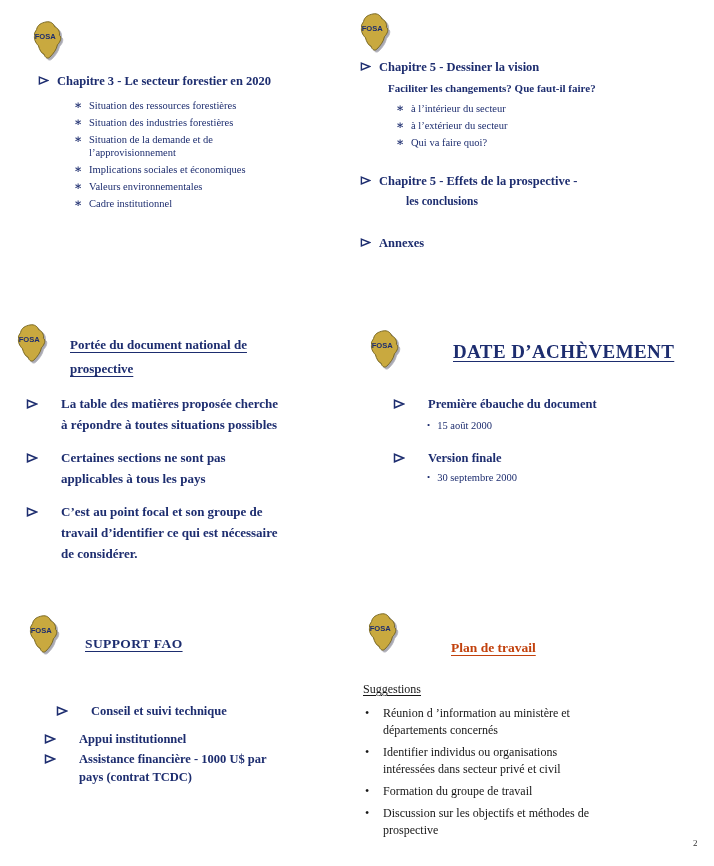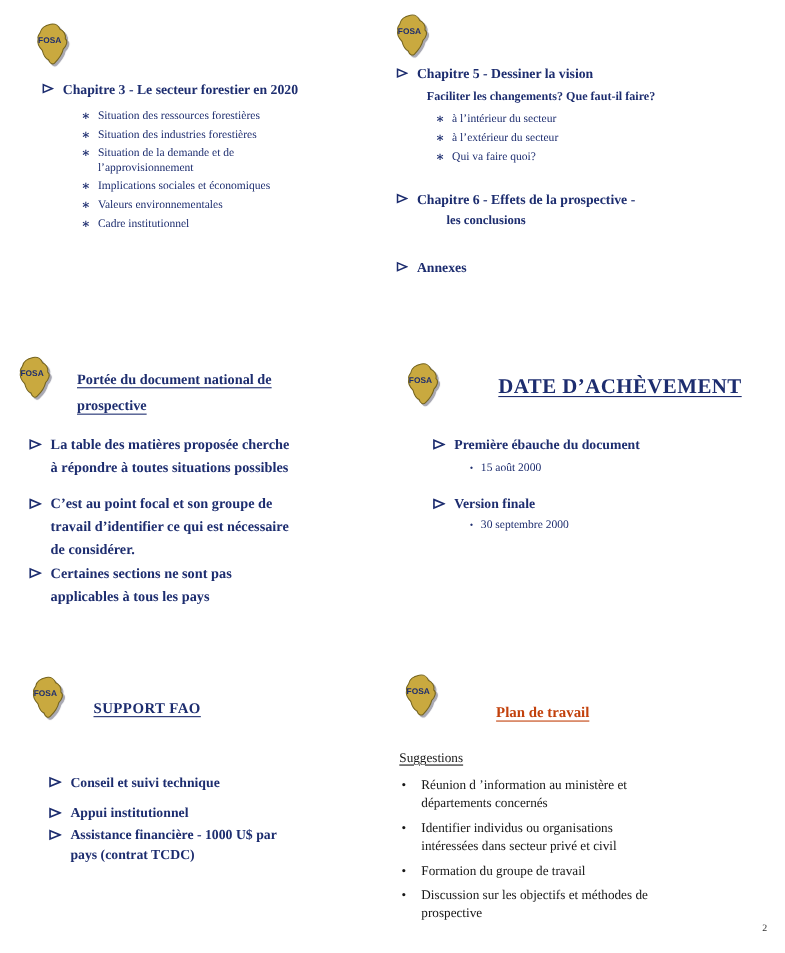--- a/index.html
+++ b/index.html
@@ -32,21 +32,21 @@
     flex:0 0 12px; text-align:center; font-weight:bold;
     font-size:12px; line-height:13px; color:#1d2d6f;
   }
   .itemtxt { font-size:10.5px; line-height:13px; white-space:pre-line; }
 
   .title {
     position:absolute; text-align:left; font-weight:bold;
     text-decoration:underline; text-underline-offset:3px;
     white-space:pre-line;
   }
-  .arow { position:absolute; display:flex; gap:8px; align-items:flex-start; }
+  .arow { position:absolute; display:flex; gap:23px; align-items:flex-start; }
   .big .btxt { font-size:13px; font-weight:bold; line-height:21px; white-space:pre-line; }
   .big .tri { margin-top:5px; }
   .med .btxt { font-size:12.5px; font-weight:bold; line-height:18px; white-space:pre-line; }
   .med .tri { margin-top:3px; }
 
   .subbul { position:absolute; display:flex; gap:7px; }
   .dot { flex:0 0 auto; font-size:9px; line-height:13px; color:#1d2d6f; }
   .subtxt { font-size:10.5px; line-height:13px; }
 
   
@@ -130,21 +130,21 @@
       </div>
     <div class="itemrow">
         <span class="ast">∗</span>
         <span class="itemtxt">Qui va faire quoi?</span>
       </div>
   </div>
   <div class="hrow" style="left:3px; top:174px;">
     <span class="tri"><svg width="11" height="11" viewBox="0 0 12 12">
           <path d="M1.5,2.2 L10.5,6 L1.5,9.8 Z" fill="none" stroke="#1d2d6f" stroke-width="1.5"></path>
         </svg></span>
-    <span class="htxt">Chapitre 6 - Effets de la prospective -</span>
+    <span class="htxt">Chapitre 5 - Effets de la prospective -</span>
   </div>
   <div style="position:absolute; left:49px; top:195px; font-size:11.5px; font-weight:bold;">les conclusions</div>
   <div class="hrow" style="left:3px; top:236px;">
     <span class="tri"><svg width="11" height="11" viewBox="0 0 12 12">
           <path d="M1.5,2.2 L10.5,6 L1.5,9.8 Z" fill="none" stroke="#1d2d6f" stroke-width="1.5"></path>
         </svg></span>
     <span class="htxt">Annexes</span>
   </div>
 </div>
 
@@ -158,35 +158,35 @@
   <div class="title" style="left:70px; top:44px; width:244px; font-size:13px; line-height:24px;">Portée du document national de
 prospective</div>
   <div class="list" style="left:26px; top:104px; width:305px;">
     <div class="arow big" style="position:relative; margin-bottom:12px;">
       <span class="tri"><svg width="12" height="12" viewBox="0 0 12 12">
             <path d="M1.5,2.2 L10.5,6 L1.5,9.8 Z" fill="none" stroke="#1d2d6f" stroke-width="1.5"></path>
           </svg></span>
       <span class="btxt">La table des matières proposée cherche
 à répondre à toutes situations possibles</span>
     </div>
+    <div class="arow big" style="position:relative; margin-bottom:12px;">
+      <span class="tri"><svg width="12" height="12" viewBox="0 0 12 12">
+            <path d="M1.5,2.2 L10.5,6 L1.5,9.8 Z" fill="none" stroke="#1d2d6f" stroke-width="1.5"></path>
+          </svg></span>
+      <span class="btxt">Certaines sections ne sont pas
+applicables à tous les pays</span>
+    </div>
     <div class="arow big" style="position:relative;">
       <span class="tri"><svg width="12" height="12" viewBox="0 0 12 12">
             <path d="M1.5,2.2 L10.5,6 L1.5,9.8 Z" fill="none" stroke="#1d2d6f" stroke-width="1.5"></path>
           </svg></span>
       <span class="btxt">C’est au point focal et son groupe de
 travail d’identifier ce qui est nécessaire
 de considérer.</span>
     </div>
-    <div class="arow big" style="position:relative; margin-bottom:12px;">
-      <span class="tri"><svg width="12" height="12" viewBox="0 0 12 12">
-            <path d="M1.5,2.2 L10.5,6 L1.5,9.8 Z" fill="none" stroke="#1d2d6f" stroke-width="1.5"></path>
-          </svg></span>
-      <span class="btxt">Certaines sections ne sont pas
-applicables à tous les pays</span>
-    </div>
   </div>
 </div>
 
 <div class="slide s4">
   <span class="logo" style="left:8px; top:38px;">
     <svg width="38" height="44" viewBox="0 0 40 44">
       <path class="africa" d="M9,11 C10,6 14,4 19,3 C24,2 27,5 28,8 C31,9 34,13 33,17 C36,19 34,24 31,27 C30,32 27,36 23,40 C21,42 18,41 17,37 C14,36 12,32 11,28 C8,25 6,21 7,17 C6,15 8,13 9,11 Z" fill="#c9a93f" stroke="#75641f" stroke-width="1"></path>
       <text x="7" y="21" font-family="Liberation Sans, sans-serif" font-size="8" font-weight="bold" fill="#1d2d6f">FOSA</text>
     </svg>
   </span>
@@ -214,21 +214,21 @@
 </div>
 
 <div class="slide s5">
   <span class="logo" style="left:24px; top:34px;">
     <svg width="38" height="44" viewBox="0 0 40 44">
       <path class="africa" d="M9,11 C10,6 14,4 19,3 C24,2 27,5 28,8 C31,9 34,13 33,17 C36,19 34,24 31,27 C30,32 27,36 23,40 C21,42 18,41 17,37 C14,36 12,32 11,28 C8,25 6,21 7,17 C6,15 8,13 9,11 Z" fill="#c9a93f" stroke="#75641f" stroke-width="1"></path>
       <text x="7" y="21" font-family="Liberation Sans, sans-serif" font-size="8" font-weight="bold" fill="#1d2d6f">FOSA</text>
     </svg>
   </span>
   <div class="title" style="left:85px; top:58px; width:240px; font-size:13.5px; letter-spacing:0.4px;">SUPPORT FAO</div>
-  <div class="arow med" style="left:44px; top:124px;">
+  <div class="arow med" style="left:56px; top:124px;">
     <span class="tri"><svg width="12" height="12" viewBox="0 0 12 12">
           <path d="M1.5,2.2 L10.5,6 L1.5,9.8 Z" fill="none" stroke="#1d2d6f" stroke-width="1.5"></path>
         </svg></span>
     <span class="btxt">Conseil et suivi technique</span>
   </div>
   <div class="arow med" style="left:44px; top:152px;">
     <span class="tri"><svg width="12" height="12" viewBox="0 0 12 12">
           <path d="M1.5,2.2 L10.5,6 L1.5,9.8 Z" fill="none" stroke="#1d2d6f" stroke-width="1.5"></path>
         </svg></span>
     <span class="btxt">Appui  institutionnel</span>

